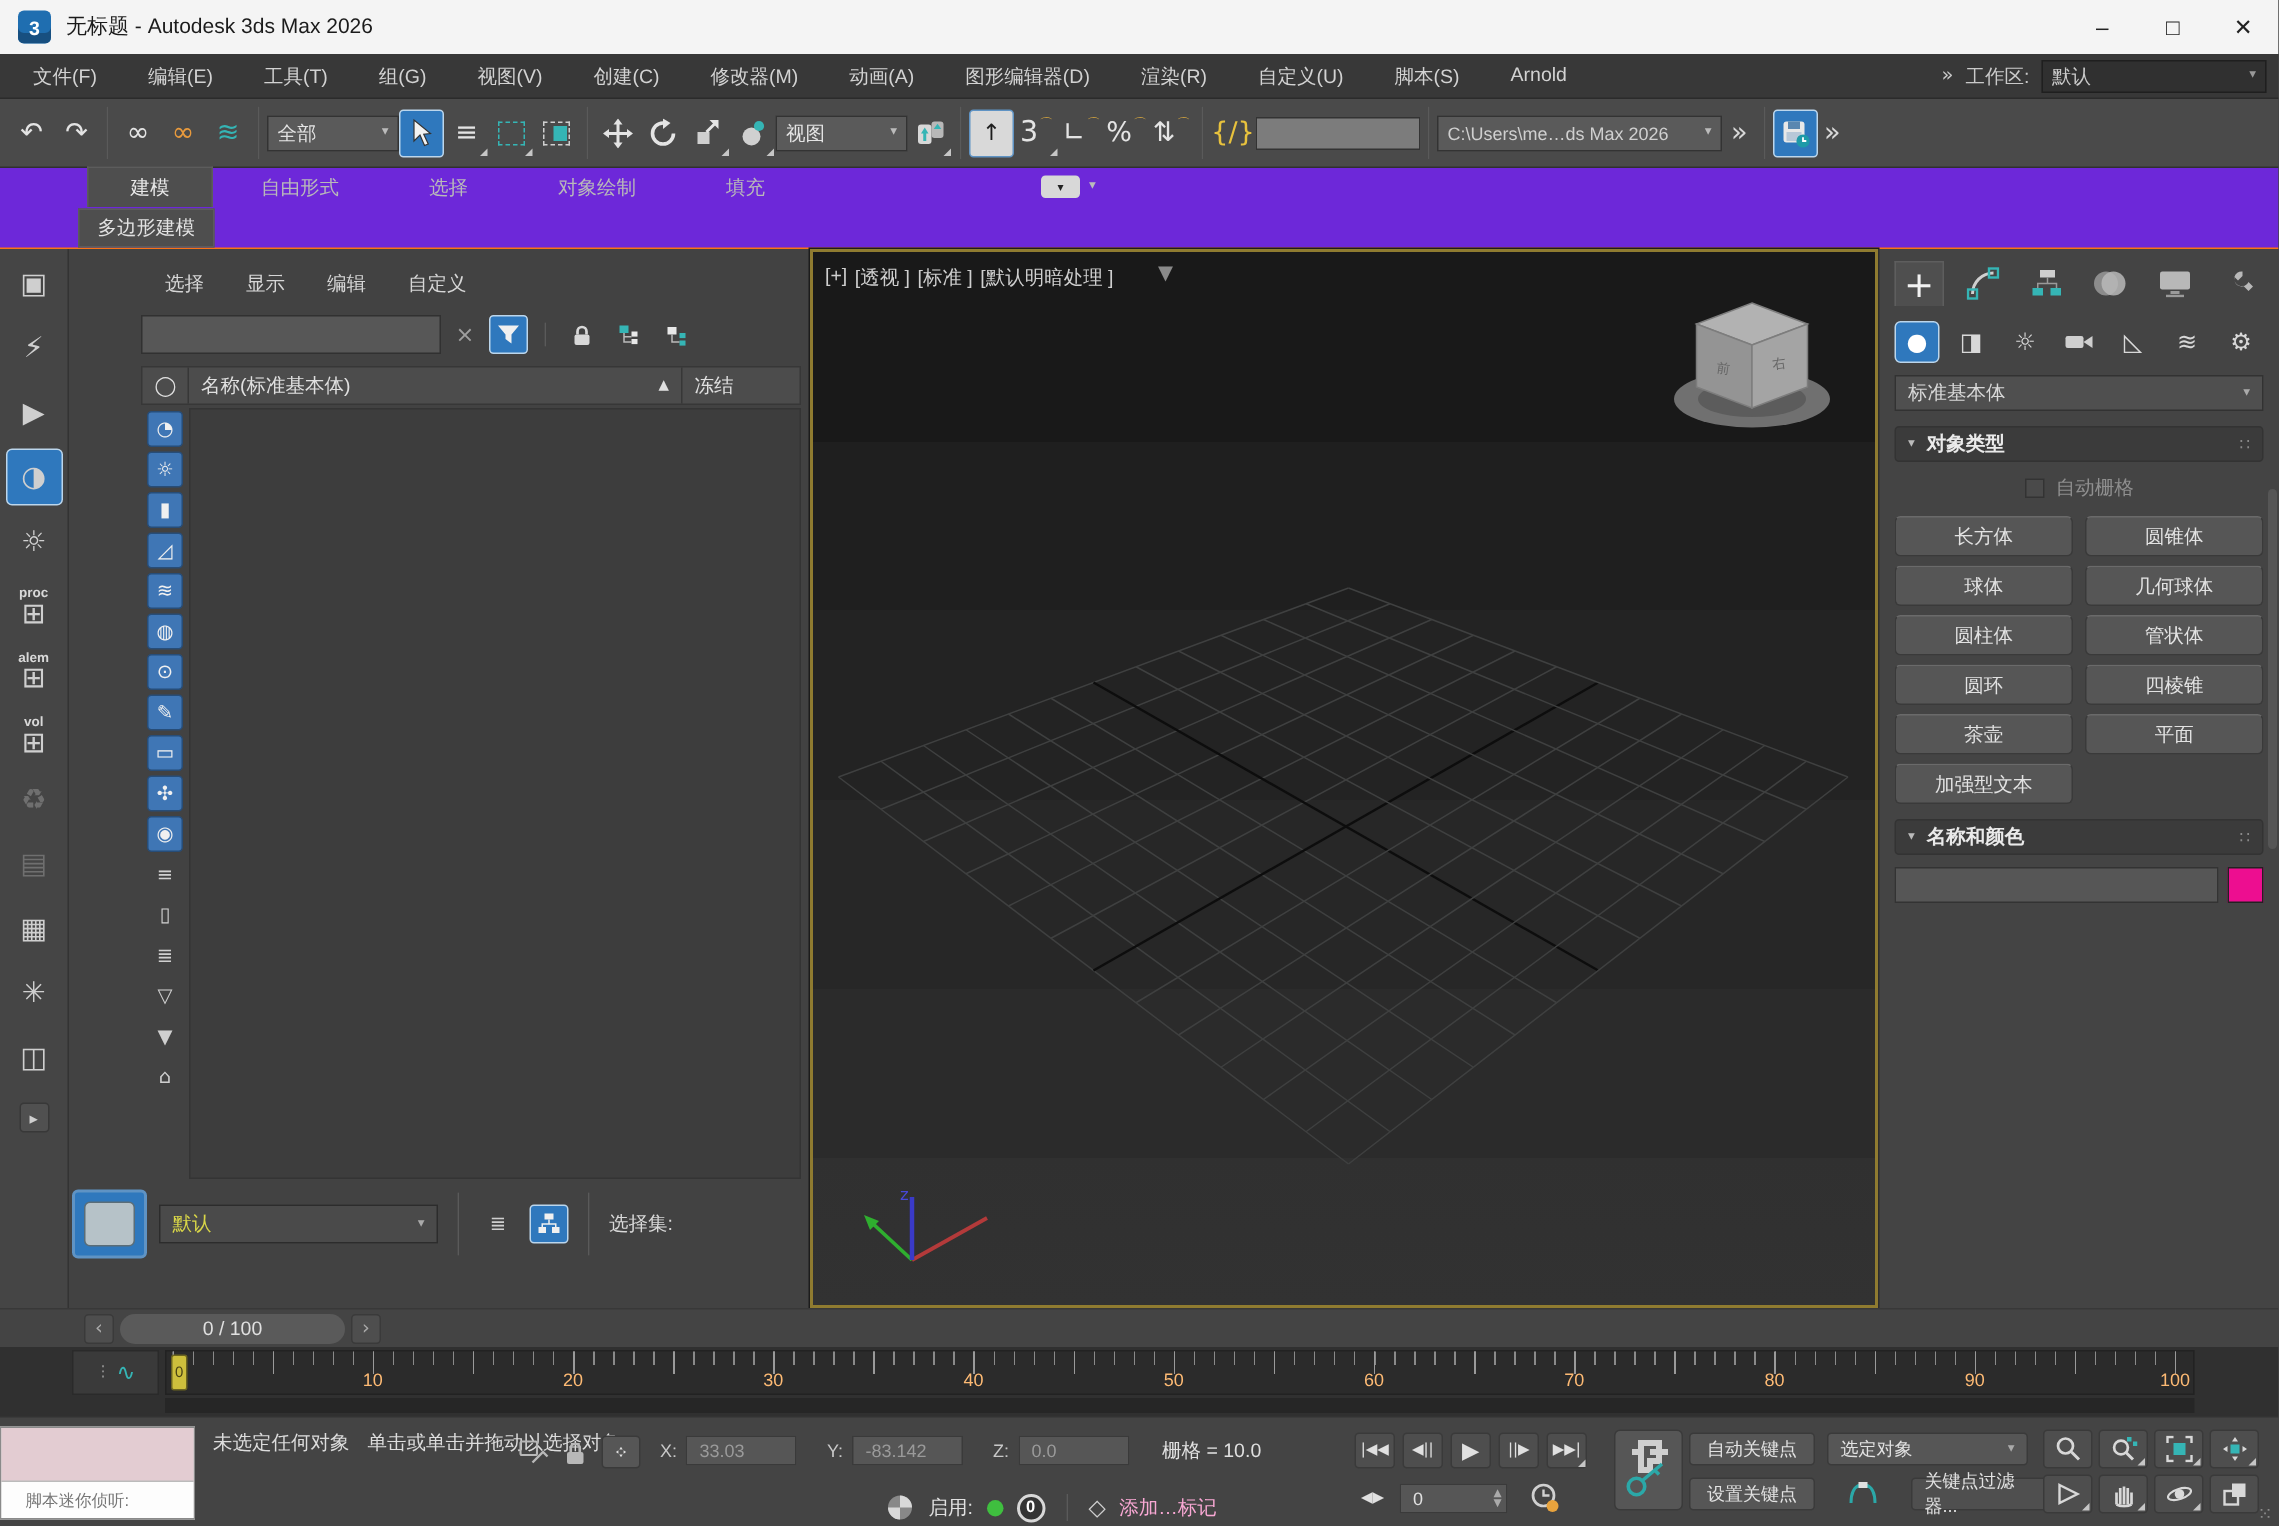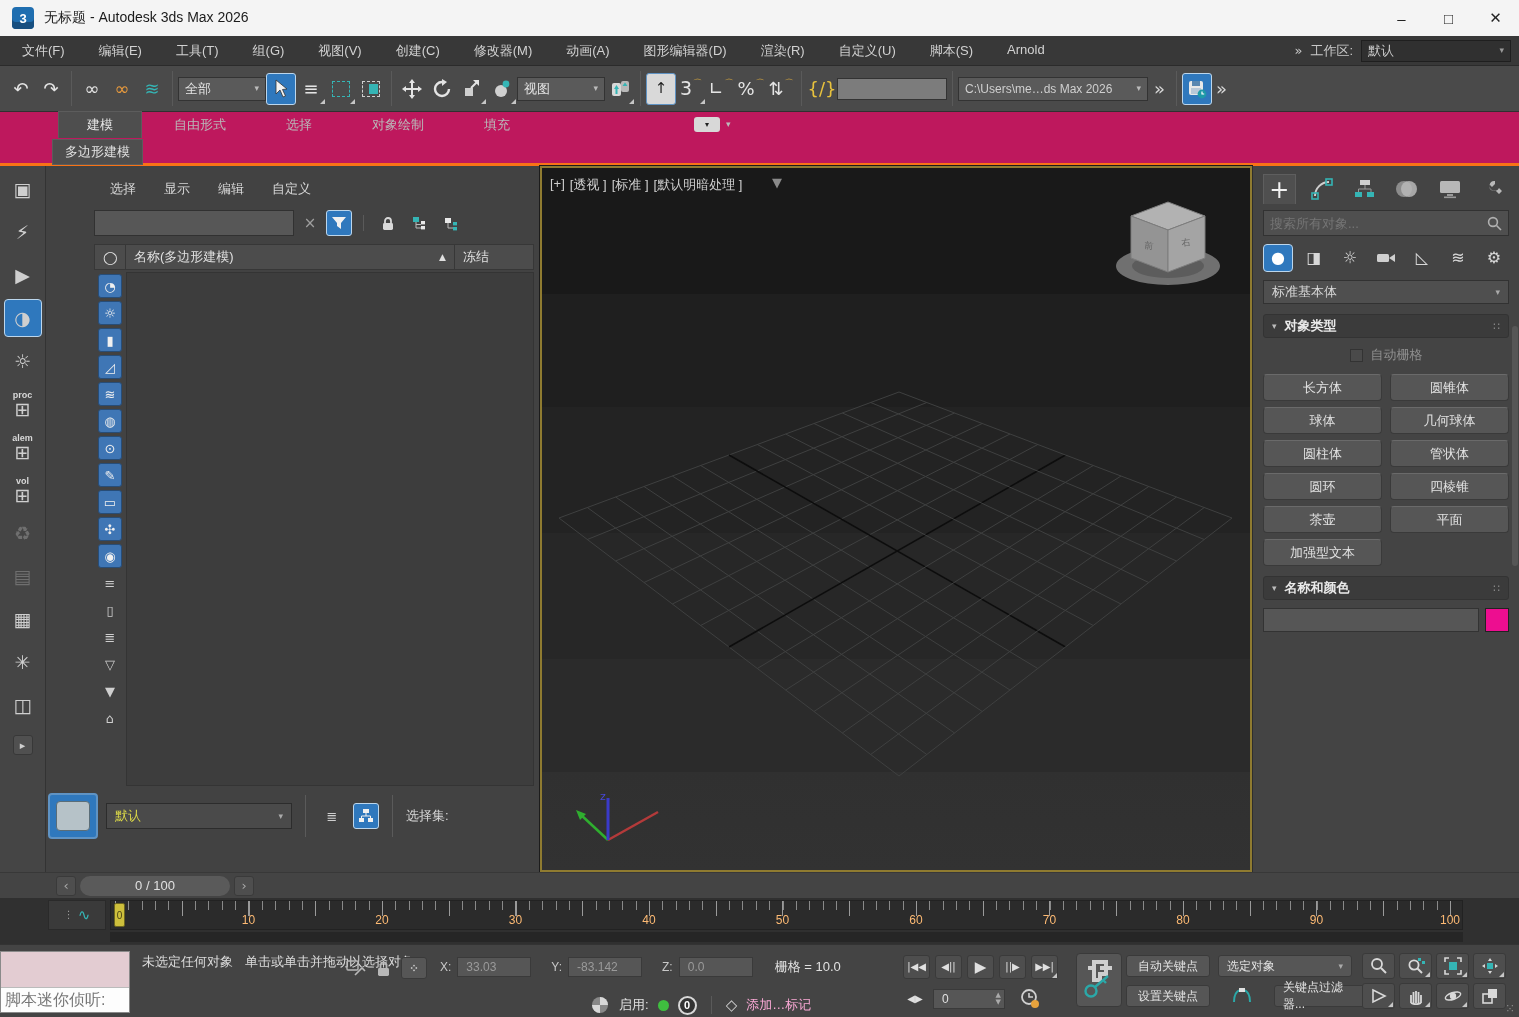--- a/index.html
+++ b/index.html
@@ -27,21 +27,21 @@
 .tbtn{min-width:30px;height:32px;display:flex;align-items:center;justify-content:center;color:#e4e4e4;font-size:18px;border-radius:3px;position:relative}
 .tbtn.on{background:#2f78bd;border:1px solid #bcd6ec}
 .tbtn.lite{background:#d9d9d9;border:1px solid #5f93c4;color:#1d1d1d;font-size:15px}
 .tbtn .sup{font-size:9px;color:#e8b23d;margin-left:1px;margin-top:-10px}
 .dd{height:24px;background:#5a5a5a;border:1px solid #333;display:flex;align-items:center;padding:0 6px;gap:10px;color:#e3e3e3}
 .dd .car{font-size:9px;color:#bbb;margin-left:auto}
 .fly::after{content:"";position:absolute;right:1px;bottom:1px;border-left:5px solid transparent;border-bottom:5px solid #c6c6c6}
 #namedsel{width:110px;height:22px;background:#7c7c7c;border:1px solid #333}
 #projpath{width:190px}
 
-#ribbon{left:0;top:112px;width:100%;height:54px;background:#be185d;border-bottom:3px solid #f97316}
+#ribbon{left:0;top:112px;width:100%;height:54px;background:#6d28d9;border-bottom:1px solid #f97316}
 #rtabs{display:flex;align-items:flex-end;height:26px;padding-left:58px;gap:4px}
 .rtab{padding:4px 28px;color:#b9b9b9;font-size:13px}
 .rtab.on{background:#4e4e4e;color:#e8e8e8;border:1px solid #5c5c5c;border-bottom:none}
 #rcollapse{display:flex;align-items:center;gap:6px;margin-left:14px;margin-bottom:3px}
 #rcollapse .pill{width:26px;height:15px;background:#d8d8d8;border-radius:3px;color:#222;font-size:8px;display:flex;align-items:center;justify-content:center}
 #rsub{display:flex;height:26px;padding-left:52px;margin-top:1px}
 #rsubtab{background:#4e4e4e;border:1px solid #5c5c5c;padding:3px 12px;color:#e2e2e2}
 
 #main{left:0;top:166px;width:100%;height:706px;background:#444}
 
@@ -120,21 +120,21 @@
 #ruler .ticks2{position:absolute;left:4px;right:0;top:0;height:15px;
  background:repeating-linear-gradient(90deg,#9a9a9a 0 1px,transparent 1px 66.75px)}
 .tick-num{position:absolute;top:12px;width:28px;text-align:center;color:#fdba74;font-size:12px}
 #slider{position:absolute;left:3px;top:2px;width:11px;height:24px;background:#cdbf3c;border:1px solid #6b6420;border-radius:2px;z-index:3;
  display:flex;align-items:center;justify-content:center;color:#4a4416;font-size:10px}
 #tb-strip{position:absolute;left:110px;right:56px;top:34px;height:10px;background:#262626}
 
 #statusbar{left:0;top:944px;width:100%;height:73px;background:#444;border-top:1px solid #333}
 #listener{position:absolute;left:0;top:6px;width:130px;height:62px;border:1px solid #8a8a8a;background:#fff}
 #listener .pink{height:36px;background:#e3ccd2;border-bottom:1px solid #bbb}
-#listener .lbl{height:24px;display:flex;align-items:center;padding-left:4px;color:#777;font-size:16px;background:#fdfdfd}
+#listener .lbl{height:24px;display:flex;align-items:center;padding-left:16px;color:#777;font-size:11px;background:#fdfdfd}
 #prompts{position:absolute;left:142px;top:8px;display:flex;gap:12px;color:#dcdcdc}
 .minirow{position:absolute;display:flex;align-items:center;gap:8px}
 .coordlbl{color:#c8c8c8;font-size:12px}
 .coordfld{width:74px;height:20px;background:#565656;border:1px solid #3a3a3a;color:#9a9a9a;font-size:12px;display:flex;align-items:center;padding-left:8px}
 .statbtn{height:22px;background:#565656;border:1px solid #3a3a3a;border-radius:3px;color:#e2e2e2;font-size:12px;display:flex;align-items:center;justify-content:center;padding:0 8px;position:relative}
 .pbtn{width:27px;height:24px;background:#4e4e4e;border:1px solid #3a3a3a;border-radius:3px;color:#e0e0e0;font-size:10px;display:flex;align-items:center;justify-content:center}
 .pbtn.big{font-size:15px}
 #framefld{width:72px;height:20px;background:#565656;border:1px solid #3a3a3a;display:flex;align-items:center;padding-left:8px;color:#e0e0e0;font-size:12px}
 #framefld .spin{margin-left:auto;display:flex;flex-direction:column;color:#aaa;font-size:7px;padding-right:3px}
 #keybig{position:absolute;left:1076px;top:8px;width:46px;height:54px;background:#565656;border:1px solid #3a3a3a;border-radius:4px;display:flex;align-items:center;justify-content:center}
@@ -458,21 +458,21 @@
               <path d="M4 8 V13 H9" stroke="#bbb" fill="none"></path>
             </svg>
         </div>
       </div>
       <div id="exp-header">
         <div class="hc" style="width:30px">
             <span class="ic">◯</span>
           </div>
         <div class="colsep"></div>
         <div class="hc grow">
-          <span>名称(多边形建模)</span>
+          <span>名称(标准基本体)</span>
           <span class="ic" style="margin-left:auto;font-size:9px">▲</span>
         </div>
         <div class="colsep"></div>
         <div class="hc" style="width:78px">
             <span>冻结</span>
           </div>
       </div>
       <div id="exp-toggles">
 
       <div class="xtog on">
@@ -645,27 +645,20 @@
               <rect x="9" y="16" width="6" height="2" fill="#9a9a9a"></rect>
               <rect x="6" y="18.5" width="12" height="1.6" fill="#9a9a9a"></rect>
             </svg>
         </div>
         <div class="cp-tab">
           <svg width="22" height="22" viewBox="0 0 22 22">
               <path d="M13 3 a5 5 0 1 0 4 7 L20 13 17 16 13.5 12.5 a5 5 0 0 1 -6 -6 L10 9 13 6 Z" fill="#b8b8b8"></path>
             </svg>
         </div>
       </div>
-      <div id="cp-search">
-        <input placeholder="搜索所有对象..." style="">
-        <svg width="15" height="15" viewBox="0 0 15 15">
-            <circle cx="6" cy="6" r="4.4" fill="none" stroke="#b0b0b0" stroke-width="1.6"></circle>
-            <line x1="9.5" y1="9.5" x2="14" y2="14" stroke="#b0b0b0" stroke-width="1.6"></line>
-          </svg>
-      </div>
       <div id="cp-cats">
         <div class="cat on">
             <span class="ic">●</span>
           </div>
         <div class="cat">
             <span class="ic">◨</span>
           </div>
         <div class="cat">
             <span class="ic">☼</span>
           </div>

